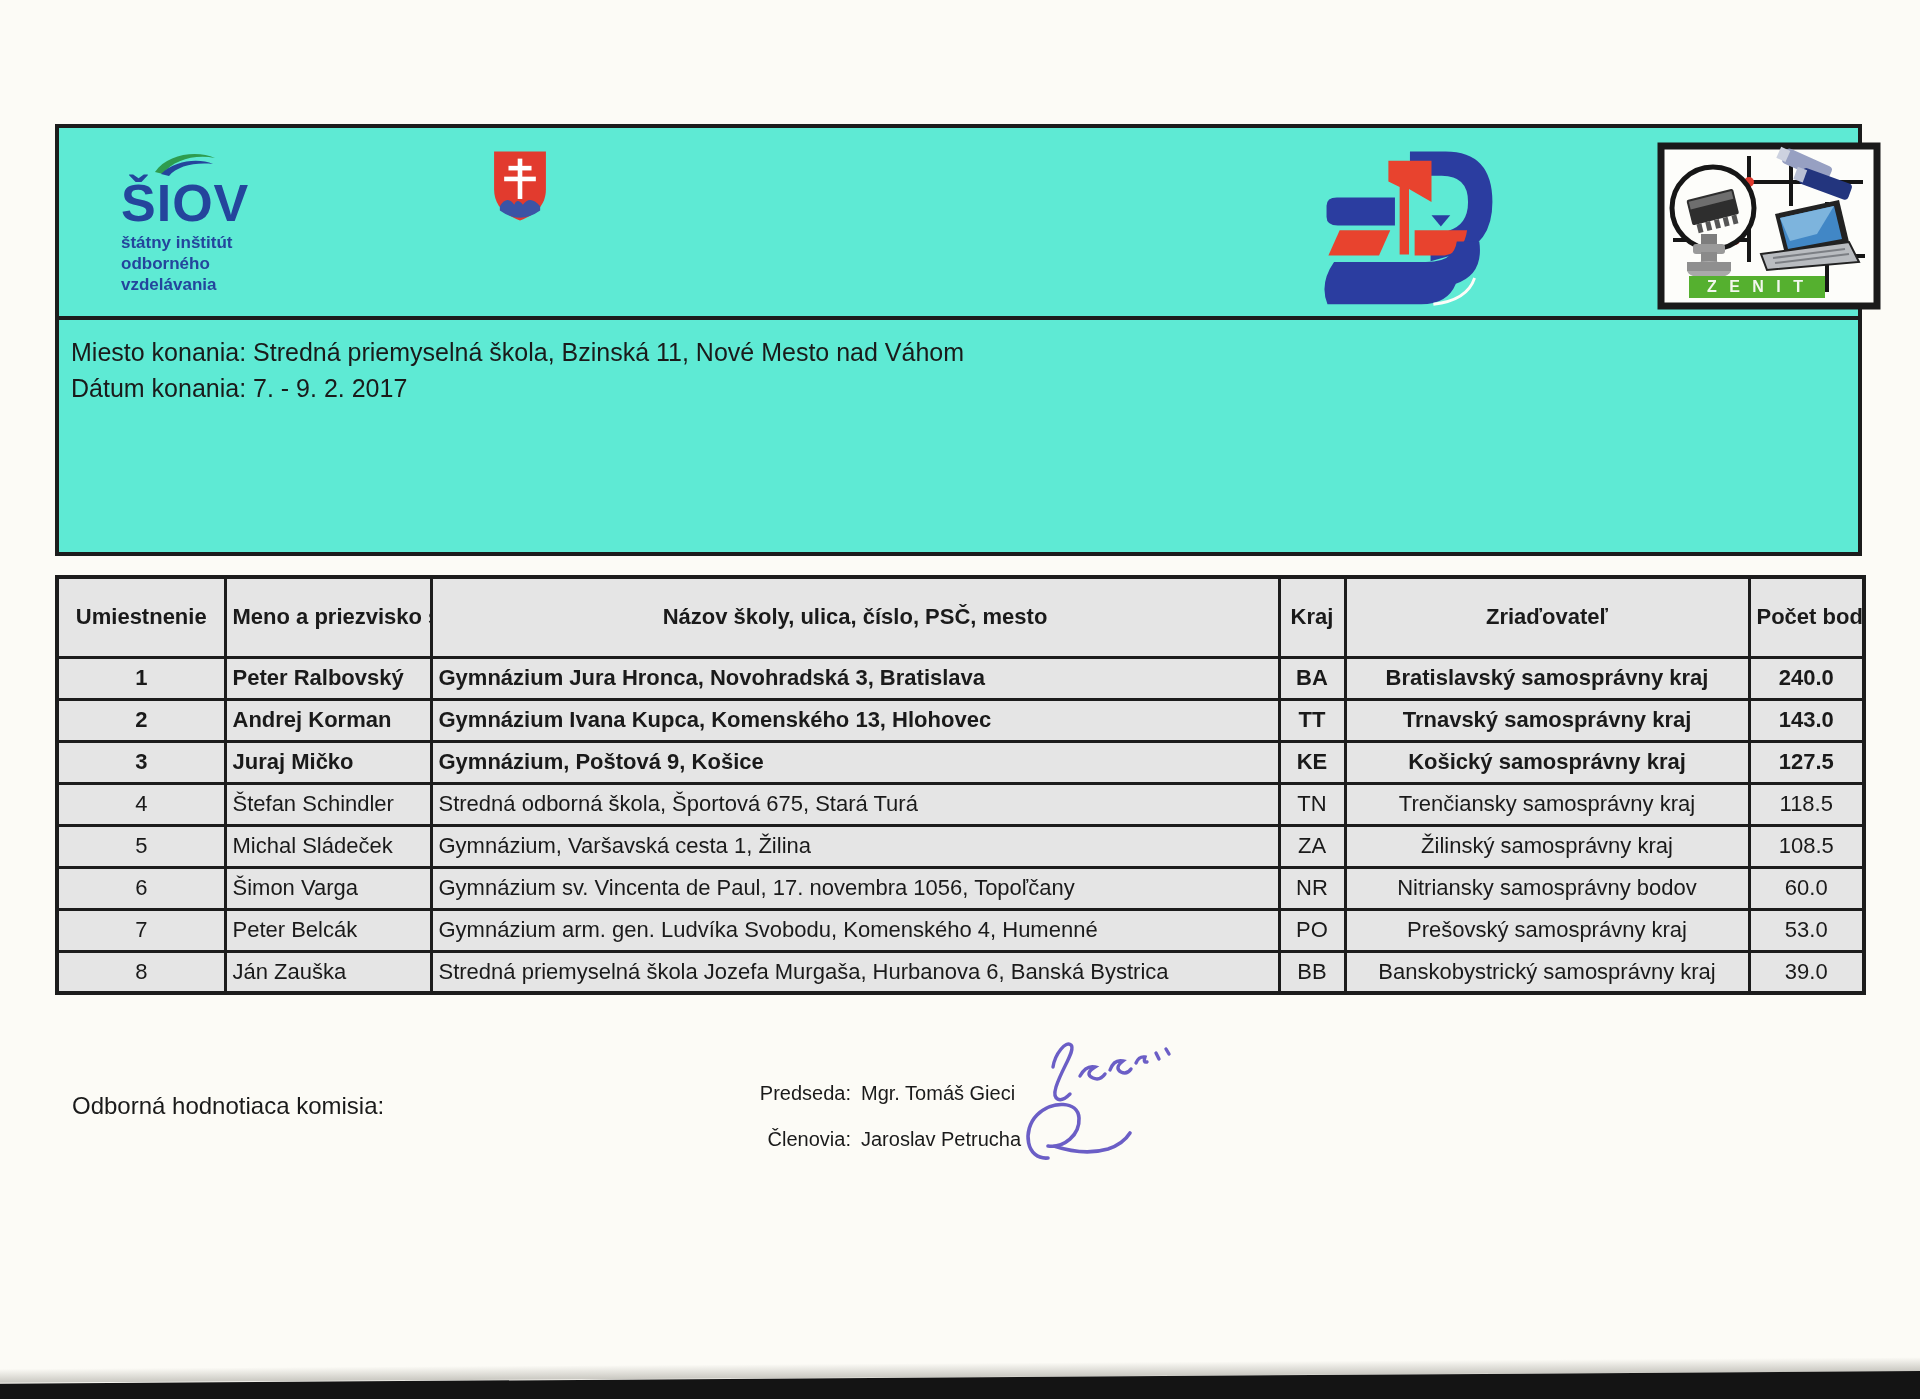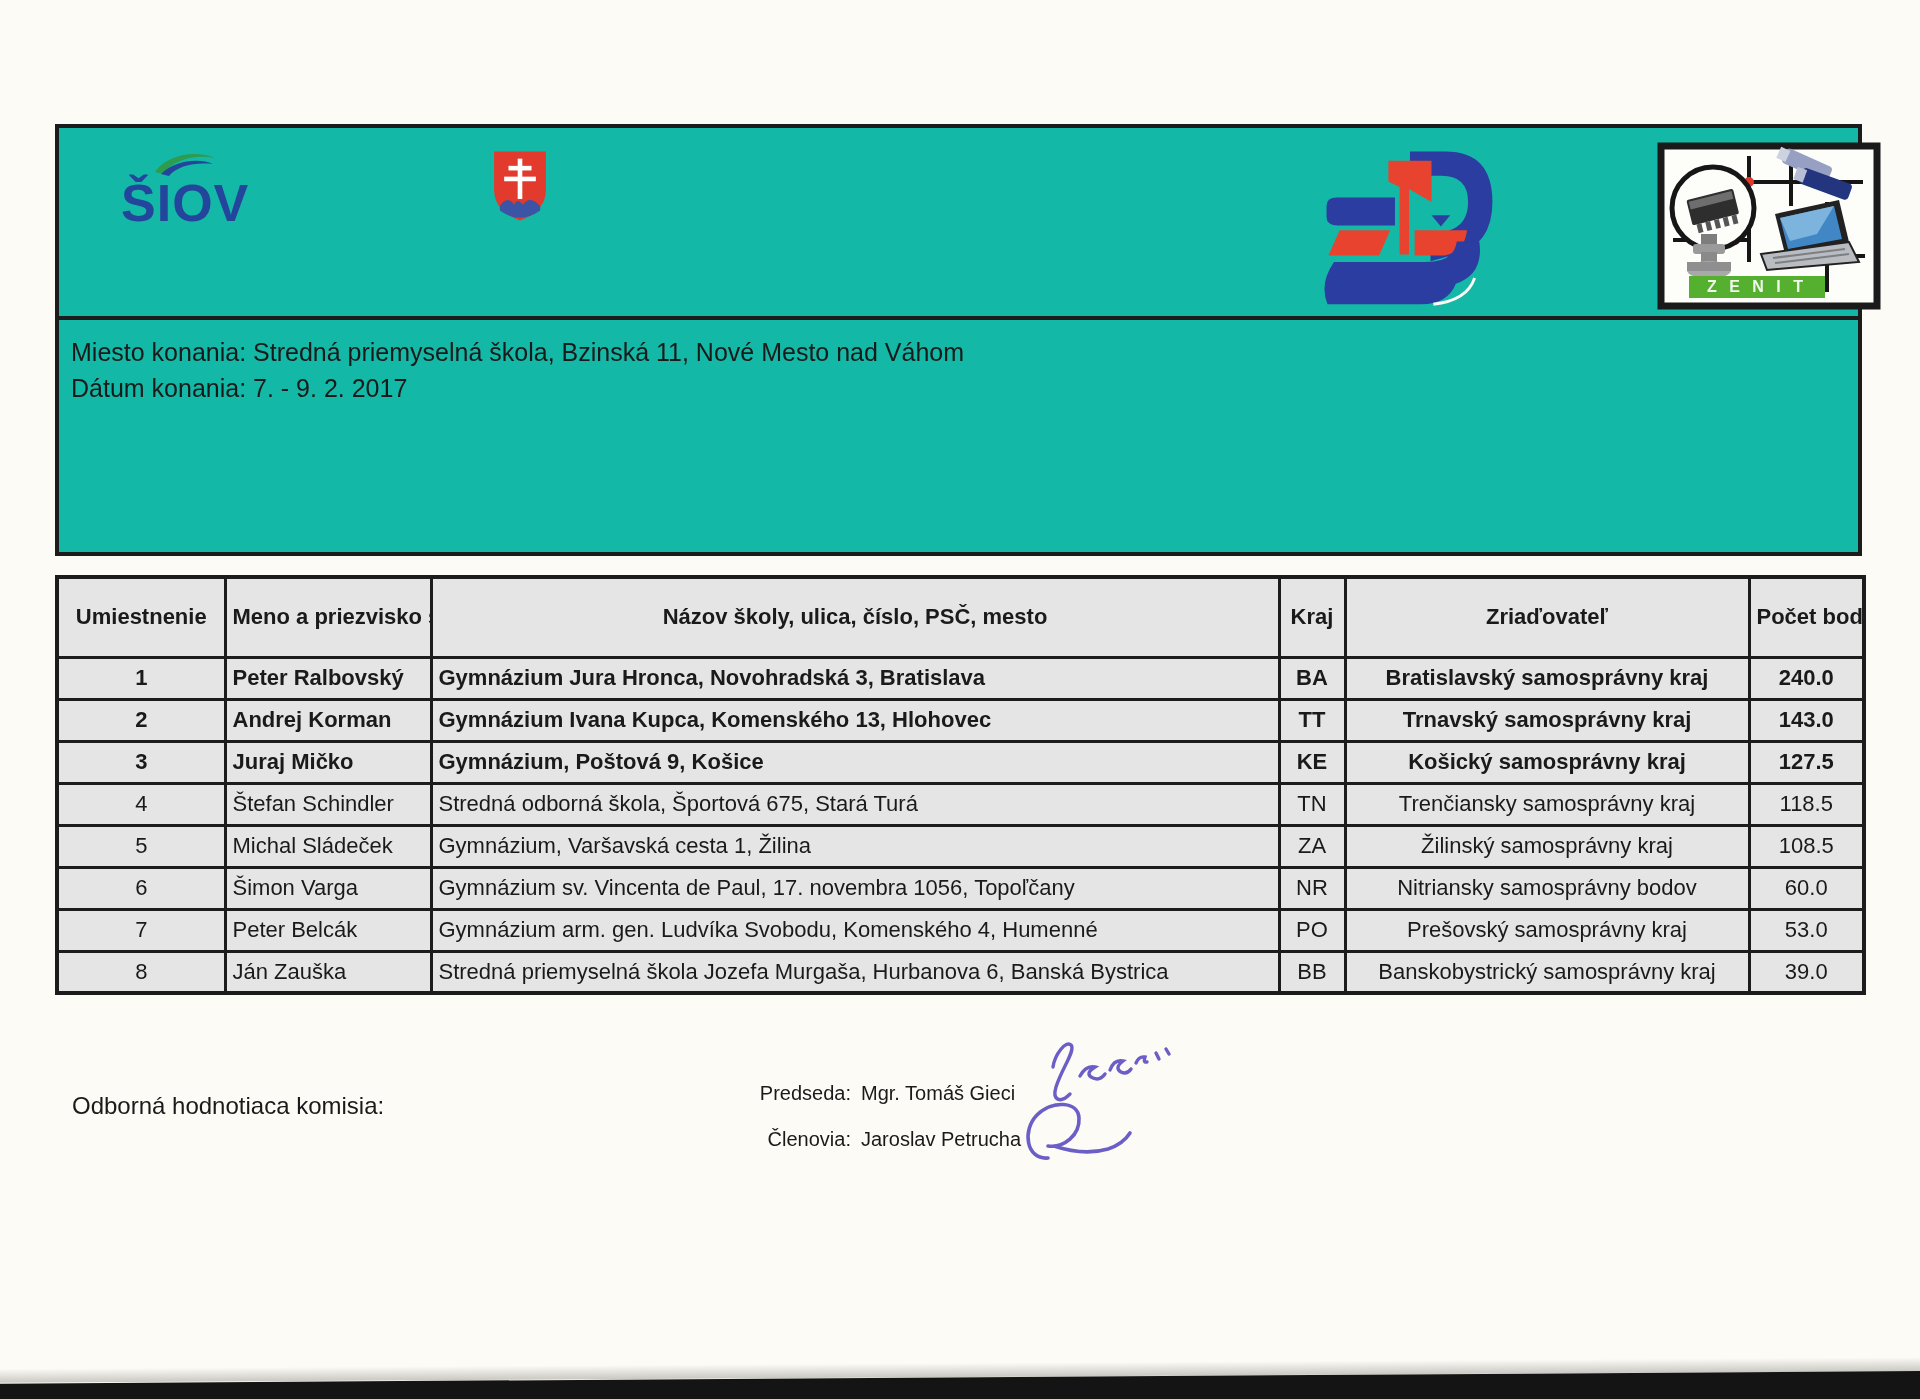--- a/index.html
+++ b/index.html
@@ -9,21 +9,21 @@
     background:#fcfbf6;
     color:#1a1a1a;
     position:relative;
     overflow:hidden;
   }
   .page { position:absolute; inset:0; }
 
   
   .header-box {
     position:absolute; left:55px; top:124px; width:1807px; height:432px;
-    border:4px solid #1c1c1c; background:#14b8a6;
+    border:4px solid #1c1c1c; background:#5eead4;
   }
   .logos-row { position:relative; height:192px; border-bottom:4px solid #1c1c1c; }
   .title-row {
     height:94px; border-bottom:4px solid #1c1c1c;
     display:flex; flex-direction:column; justify-content:center; align-items:center;
     gap:2px;
   }
   .title-line { font-weight:700; font-size:30px; letter-spacing:.2px; }
   .venue-row { padding:14px 0 0 12px; font-size:25px; line-height:36px; }
 
@@ -104,20 +104,25 @@
   <div class="header-box">
 
     <div class="logos-row">
 
       <div class="siov">
         <svg class="swoosh" viewBox="0 0 90 26" width="90" height="26">
           <path d="M6,22 C18,4 48,0 66,8 C46,4 24,10 14,24 Z" fill="#2e9c4f"></path>
           <path d="M12,24 C26,10 50,8 64,14 C46,12 28,16 20,26 Z" fill="#24459c"></path>
         </svg>
         <div class="word">ŠIOV</div>
+        <div class="sub">
+          <div>štátny inštitút</div>
+          <div>odborného</div>
+          <div>vzdelávania</div>
+        </div>
       </div>
 
       <div class="ministry">
         <svg class="coat" viewBox="0 0 40 50">
           <path d="M20,1 H38 V27 C38,39 30,45 20,49 C10,45 2,39 2,27 V1 Z" fill="#e23b2e"></path>
           <path d="M6,39 Q11,31 16,38 Q18,33 22,38 Q27,31 34,39 L34,42 Q27,47 20,47 Q13,47 6,42 Z" fill="#3b54a5"></path>
           <rect x="18.4" y="6" width="3.2" height="28" fill="#fff"></rect>
           <rect x="12" y="11" width="16" height="3.2" fill="#fff"></rect>
           <rect x="9" y="18.5" width="22" height="3.2" fill="#fff"></rect>
         </svg>

